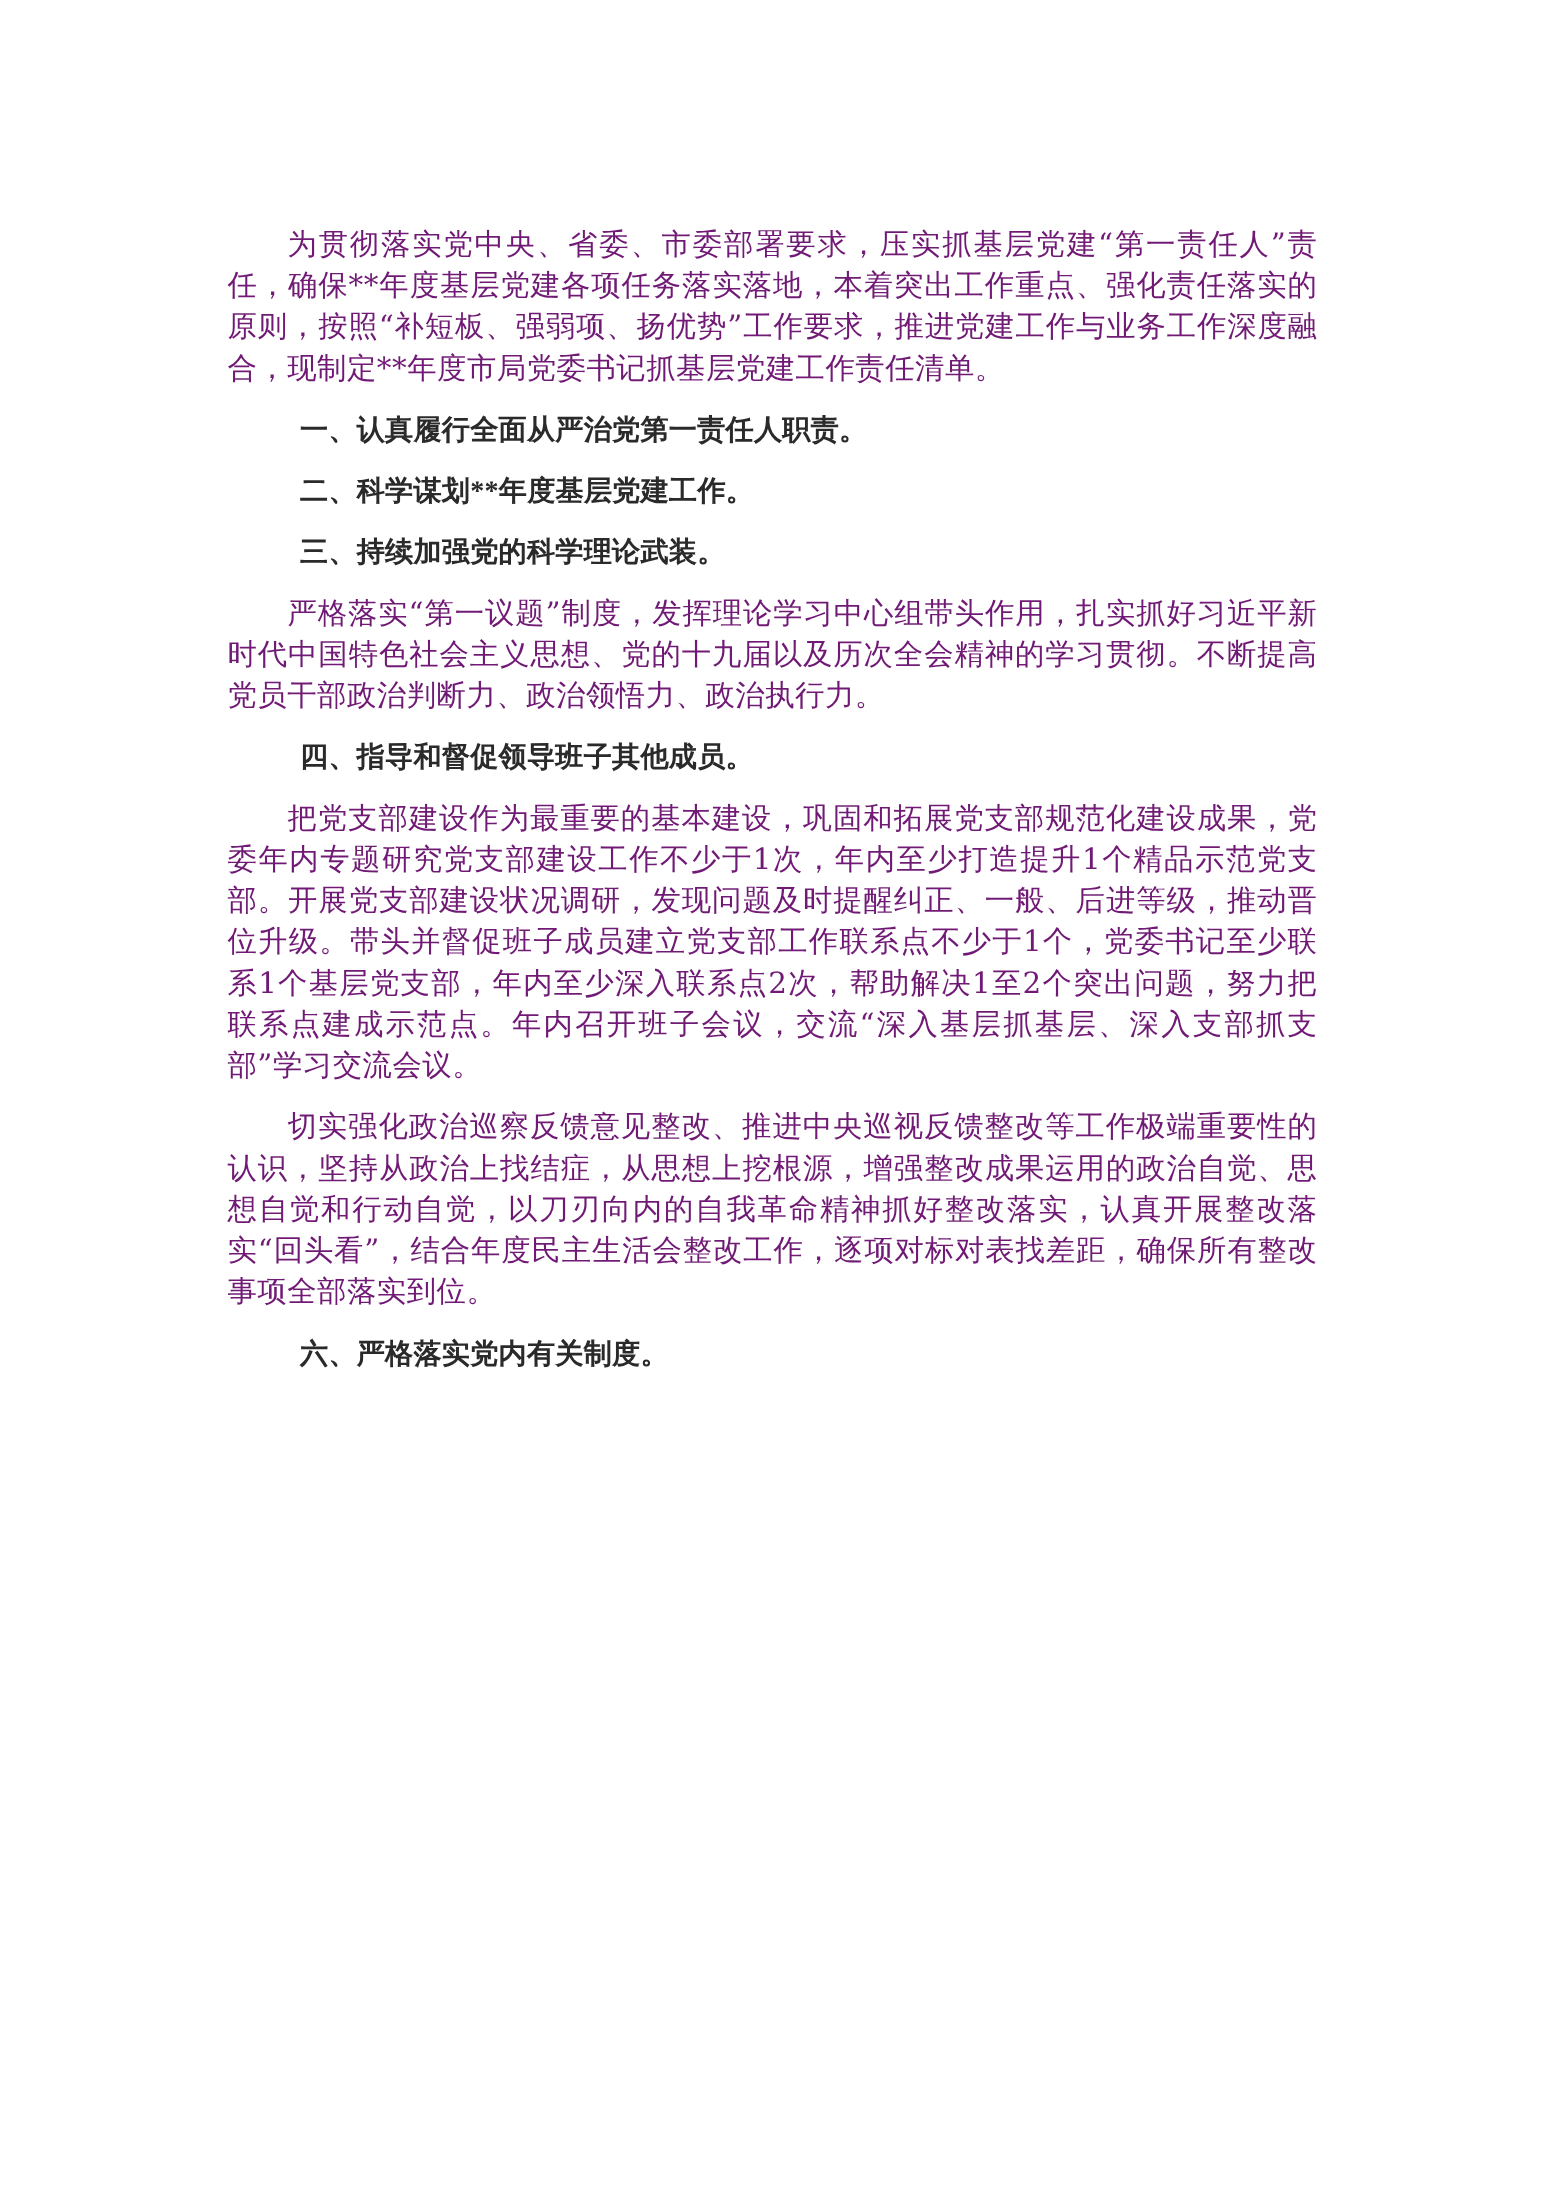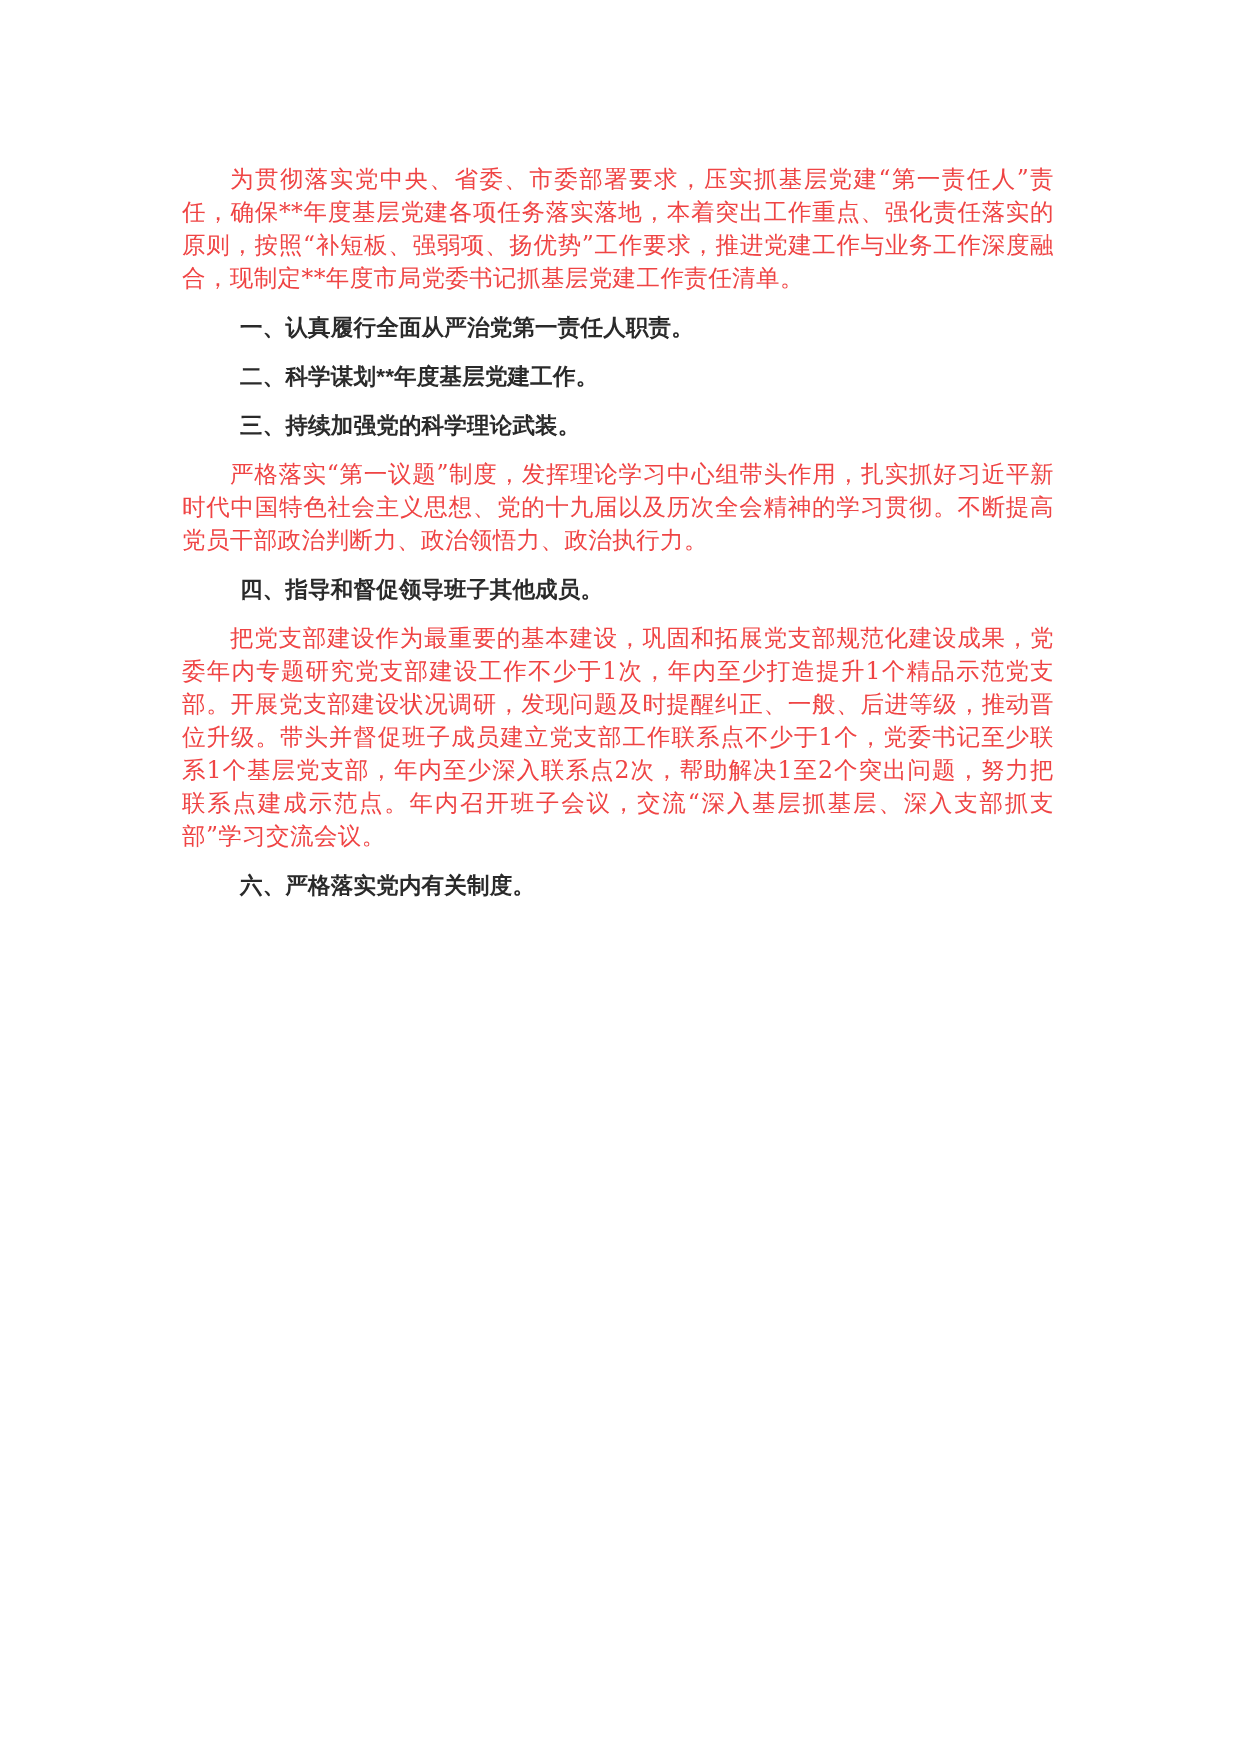--- a/index.html
+++ b/index.html
@@ -15,32 +15,32 @@
       font-family: "DejaVu Serif", "Liberation Serif", serif;
       color: #2b2b2b;
     }
     .page {
       position: absolute;
       left: 182px;
       top: 163px;
       width: 872px;
     }
     .para {
-      margin: 0 0 16px 0;
+      margin: 16px 0 16px 0;
       font-size: 23.5px;
       line-height: 33px;
       text-indent: 48px;
       text-align: justify;
       text-justify: inter-character;
       letter-spacing: 0.4px;
-      color: #ef4444;
+      color: #701a75;
     }
     .heading {
       margin: 0 0 16px 0;
-      font-family: Liberation Sans, sans-serif;
+      font-family: Liberation Serif, serif;
       font-weight: bold;
       font-size: 22.5px;
       line-height: 33px;
       text-indent: 58px;
       color: #2a2a2a;
       letter-spacing: 0.2px;
     }
   </style>
 </head>
 <body>
@@ -51,15 +51,16 @@
   <p class="heading">一、认真履行全面从严治党第一责任人职责。</p>
 
   <p class="heading">二、科学谋划**年度基层党建工作。</p>
 
   <p class="heading">三、持续加强党的科学理论武装。</p>
   <p class="para">严格落实“第一议题”制度，发挥理论学习中心组带头作用，扎实抓好习近平新时代中国特色社会主义思想、党的十九届以及历次全会精神的学习贯彻。不断提高党员干部政治判断力、政治领悟力、政治执行力。</p>
 
   <p class="heading">四、指导和督促领导班子其他成员。</p>
   <p class="para">把党支部建设作为最重要的基本建设，巩固和拓展党支部规范化建设成果，党委年内专题研究党支部建设工作不少于1次，年内至少打造提升1个精品示范党支部。开展党支部建设状况调研，发现问题及时提醒纠正、一般、后进等级，推动晋位升级。带头并督促班子成员建立党支部工作联系点不少于1个，党委书记至少联系1个基层党支部，年内至少深入联系点2次，帮助解决1至2个突出问题，努力把联系点建成示范点。年内召开班子会议，交流“深入基层抓基层、深入支部抓支部”学习交流会议。</p>
 
+  <p class="para">切实强化政治巡察反馈意见整改、推进中央巡视反馈整改等工作极端重要性的认识，坚持从政治上找结症，从思想上挖根源，增强整改成果运用的政治自觉、思想自觉和行动自觉，以刀刃向内的自我革命精神抓好整改落实，认真开展整改落实“回头看”，结合年度民主生活会整改工作，逐项对标对表找差距，确保所有整改事项全部落实到位。</p>
 
   <p class="heading">六、严格落实党内有关制度。</p>
 </div>
 
 </body></html>

